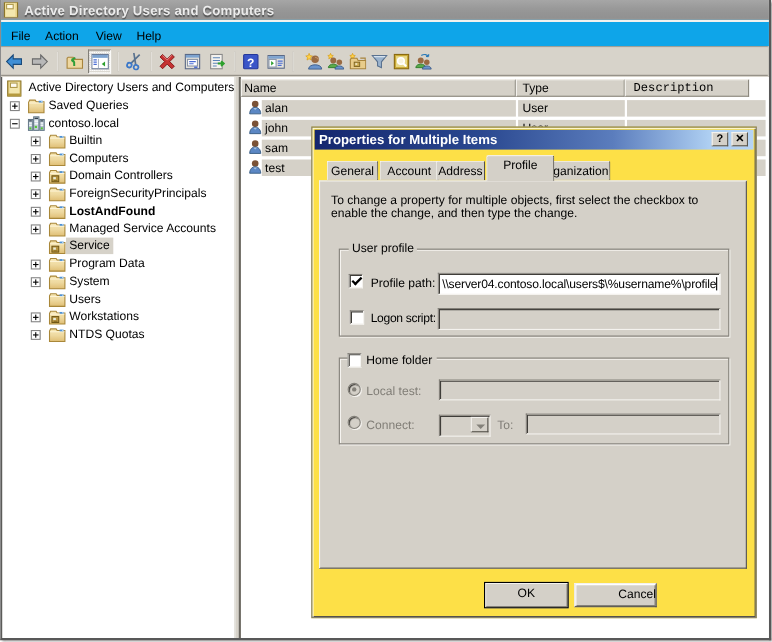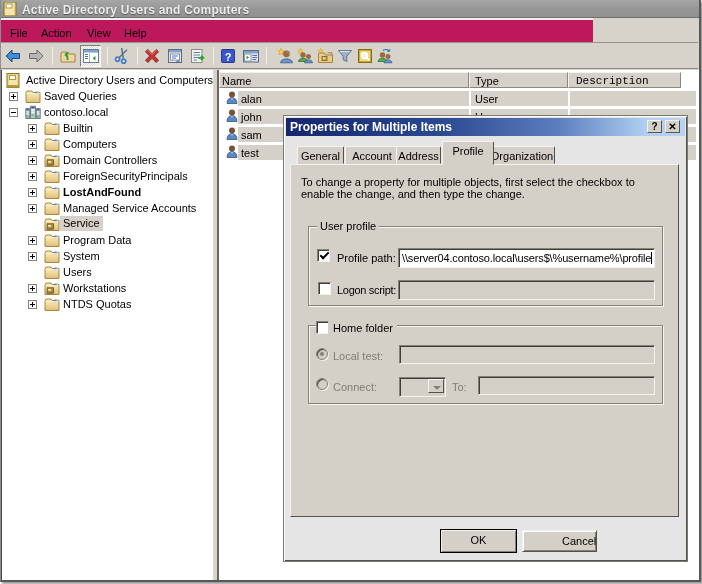--- a/index.html
+++ b/index.html
@@ -9,21 +9,21 @@
 
 #win { position:absolute; left:0; top:0; width:701px; height:582px; background:#d7d3ca;
   border-left:1px solid #8c8c8c; border-right:2px solid #585858; border-bottom:2px solid #585858;
   box-shadow: 2px 2px 2px rgba(70,70,70,0.55); }
 #titlebar { position:absolute; left:0; top:0; width:698px; height:18px;
   background:linear-gradient(to bottom,#a6a6a6,#999 45%,#949494 70%,#919191);
   border-bottom:1px solid #6e6e6e; }
 #titlebar .txt { position:absolute; left:21px; top:3px; font-size:12px; font-weight:bold; color:#ececec; text-shadow:0 1px 1px rgba(40,40,40,.6); letter-spacing:0.2px; }
 #titleicon { position:absolute; left:2px; top:2px; }
 
-#menubar { position:absolute; left:0px; top:18px; width:592px; height:24px; background:#be185d; border-top:2px solid #f2f1ee; }
+#menubar { position:absolute; left:0px; top:18px; width:698px; height:24px; background:#0ea5e9; border-top:2px solid #f2f1ee; }
 #menubar span { position:absolute; top:7px; }
 #mb-file{left:9px;} #mb-action{left:40px;} #mb-view{left:86px;} #mb-help{left:123px;}
 #menusep { position:absolute; left:0px; top:42px; width:697px; height:1px; background:#9a968c; }
 #toolbar { position:absolute; left:0px; top:43px; width:697px; height:26px; background:#d7d3ca; border-bottom:1px solid #8f8b82; }
 .tbi { position:absolute; top:5px; width:16px; height:16px; }
 .tbsep { position:absolute; top:4px; width:1px; height:18px; background:#9b978d; border-right:1px solid #f0eee9; }
 .tbtn-on { position:absolute; top:2px; width:21px; height:22px;
   border:1px solid; border-color:#817e77 #fbfaf8 #fbfaf8 #817e77;
   background:#e9e7e2;
   background-image: conic-gradient(#fff 25%, #dcd9d2 0 50%, #fff 0 75%, #dcd9d2 0);
@@ -44,21 +44,21 @@
 
 
 .hdr { position:absolute; top:2px; left:0; height:16px; background:#d5d1c8; border:1px solid; border-color:#f4f2ee #8c887e #8c887e #f4f2ee; }
 .hdr span { position:absolute; left:2px; top:2px; }
 .hdr span.t2 { left:5px; }
 .lrow { position:absolute; left:1px; height:18px; }
 .lrow span { position:absolute; top:3px; }
 .selband { position:absolute; top:1px; height:15px; background:#d5d1c8; }
 
 
-#dlg { position:absolute; left:283px; top:115px; width:405px; height:447px; background:#e5e5e5;
+#dlg { position:absolute; left:283px; top:115px; width:405px; height:447px; background:#fde047;
   border:1px solid #7b786f;
   box-shadow: inset 1px 1px 0 #fbfaf7, inset -1px -1px 0 #55524b; }
 #dlgtitle { position:absolute; left:2px; top:2px; width:399px; height:18px;
   background:linear-gradient(to right,#14266e 0%,#2a4890 38%,#5b7dbd 68%,#aecff2 90%,#b6d4f4 100%); }
 #dlgtitle .txt { position:absolute; left:4px; top:2px; color:#fff; font-weight:bold; font-size:12px; }
 .capbtn { position:absolute; top:2px; width:15px; height:13px; background:#d4d0c8;
   border:1px solid; border-color:#f4f2ee #5a574f #5a574f #f4f2ee; text-align:center; font-size:10px; font-weight:bold; line-height:12px; }
 #btn-help { right:23px; }
 #btn-close { right:5px; }
 
@@ -386,21 +386,21 @@
   <div id="dlg">
     <div id="dlgtitle">
       <span class="txt">Properties for Multiple Items</span>
       <div class="capbtn" id="btn-help">?</div>
       <div class="capbtn" id="btn-close">✕</div>
     </div>
     <div id="tabpanel2"></div>
     <div class="tab" style="left:13px; width:47px;">General</div>
     <div class="tab" style="left:61px; width:54px;">Account</div>
     <div class="tab" style="left:112px; width:45px;">Address</div>
-    <div class="tab active" style="left:158px; width:52px;">Profile</div>
+    <div class="tab active" style="left:158px; width:62px;">Profile</div>
     <div class="tab" style="left:205px; width:66px;">Organization</div>
 
     <div style="position:absolute; left:17px; top:60px; width:380px; line-height:12px;">To change a property for multiple objects, first select the checkbox to<br>enable the change, and then type the change.</div>
 
     <div class="groupbox" style="left:24px; top:110px; width:355px; height:80px;">
       <span class="grouplabel">User profile</span>
     </div>
     <div class="cb checked" style="left:33px; top:133px;"></div>
     <span style="position:absolute; left:53px; top:136px;">Profile path:</span>
     <div class="field" style="left:114px; top:132px; width:257px; height:20px; letter-spacing:-0.15px;">\\server04.contoso.local\users$\%username%\profile<span style="display:inline-block;width:1px;height:12px;background:#000;vertical-align:-2px;"></span></div>

